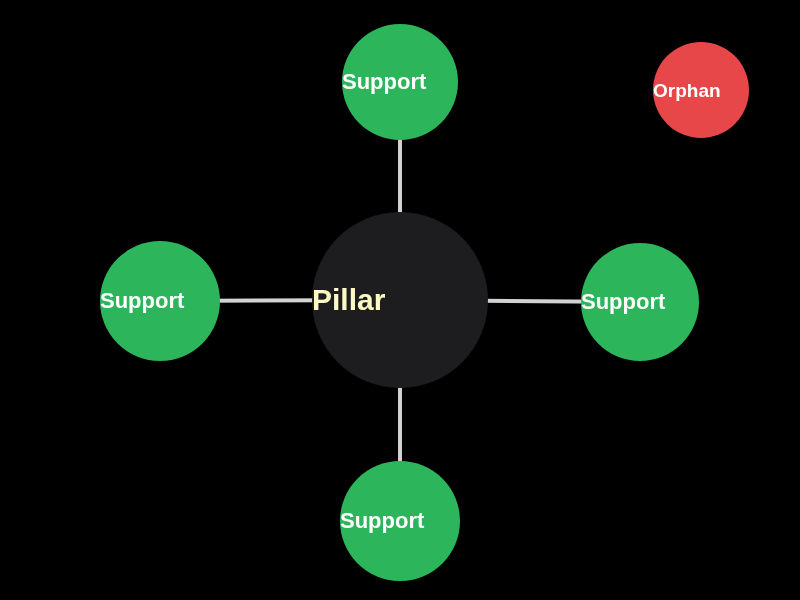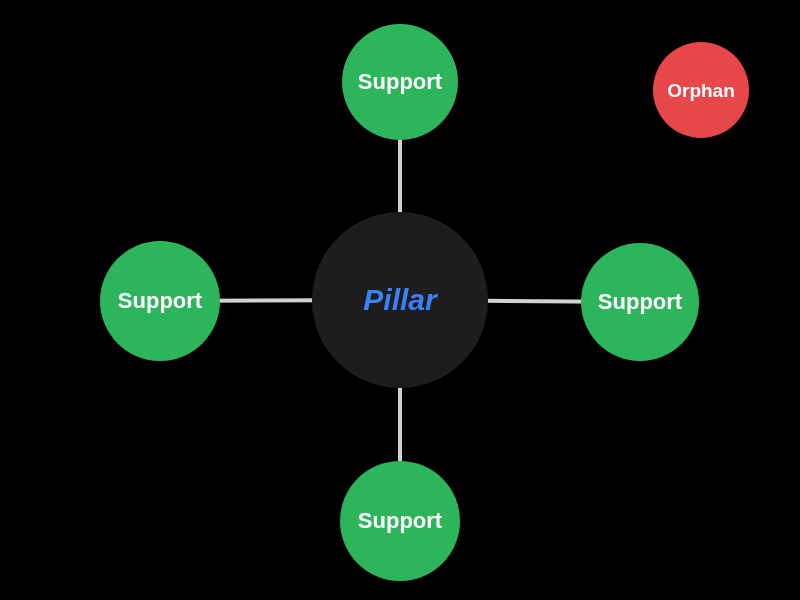--- a/index.html
+++ b/index.html
@@ -20,21 +20,21 @@
     top: 0;
     width: 800px;
     height: 600px;
   }
   .node {
     position: absolute;
     transform: translate(-50%, -50%);
     border-radius: 50%;
     display: flex;
     align-items: center;
-    justify-content: center;
+    justify-content: flex-start;
     font-weight: 700;
     text-align: center;
     user-select: none;
     cursor: pointer;
   }
   .node-pillar  { font-size: 30px; }
   .node-support { font-size: 22px; }
   .node-orphan  { font-size: 19px; }
   .node-label {
     pointer-events: none;
@@ -46,21 +46,21 @@
 
 <div id="canvas" style="background: rgb(0, 0, 0);">
 
   <svg id="edges">
     <line x1="400" y1="300" x2="400" y2="82" stroke="#d2d2d2" stroke-width="4"></line>
     <line x1="400" y1="300" x2="160" y2="301" stroke="#d2d2d2" stroke-width="4"></line>
     <line x1="400" y1="300" x2="640" y2="302" stroke="#d2d2d2" stroke-width="4"></line>
     <line x1="400" y1="300" x2="400" y2="521" stroke="#d2d2d2" stroke-width="4"></line>
   </svg>
 
-  <div class="node node-pillar" style="left: 400px; top: 300px; width: 176px; height: 176px; background: rgb(29, 29, 31); color: #3b82f6; font-style: italic;">
+  <div class="node node-pillar" style="left: 400px; top: 300px; width: 176px; height: 176px; background: rgb(29, 29, 31); color: #fef9c3;">
     <span class="node-label">Pillar</span>
   </div>
 
   <div class="node node-support" style="left: 400px; top: 82px; width: 116px; height: 116px; background: rgb(45, 181, 92); color: rgb(255, 255, 255);">
     <span class="node-label">Support</span>
   </div>
 
   <div class="node node-support" style="left: 160px; top: 301px; width: 120px; height: 120px; background: rgb(45, 181, 92); color: rgb(255, 255, 255);">
     <span class="node-label">Support</span>
   </div>

